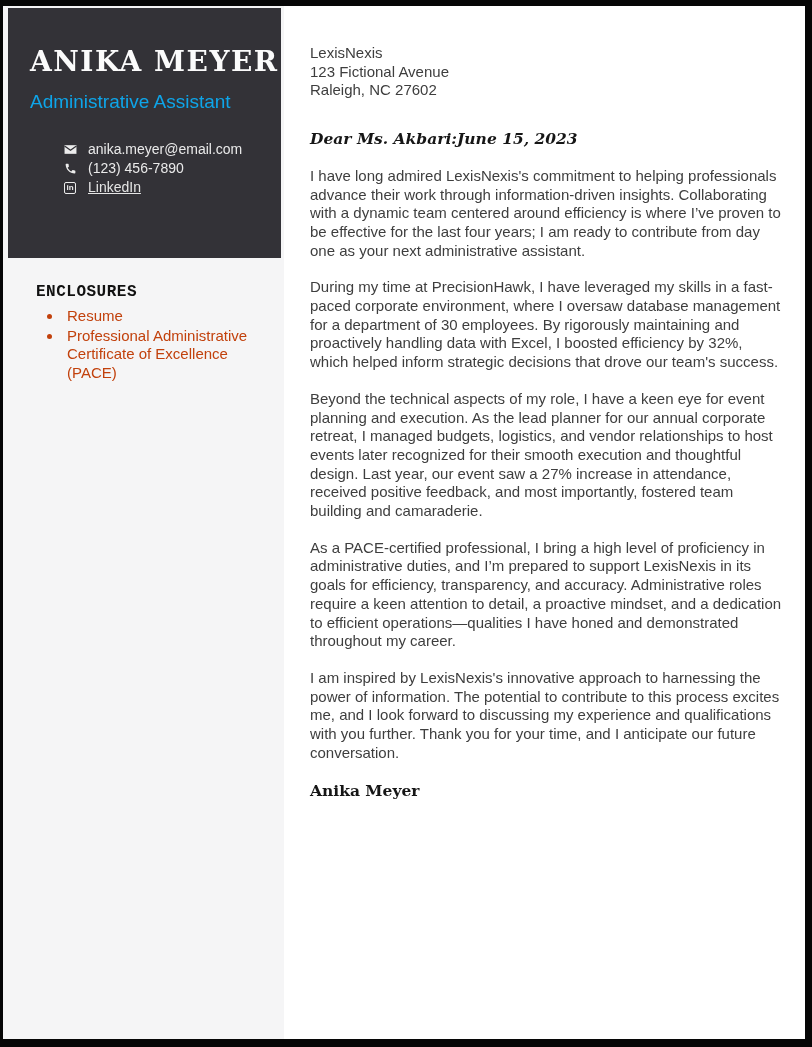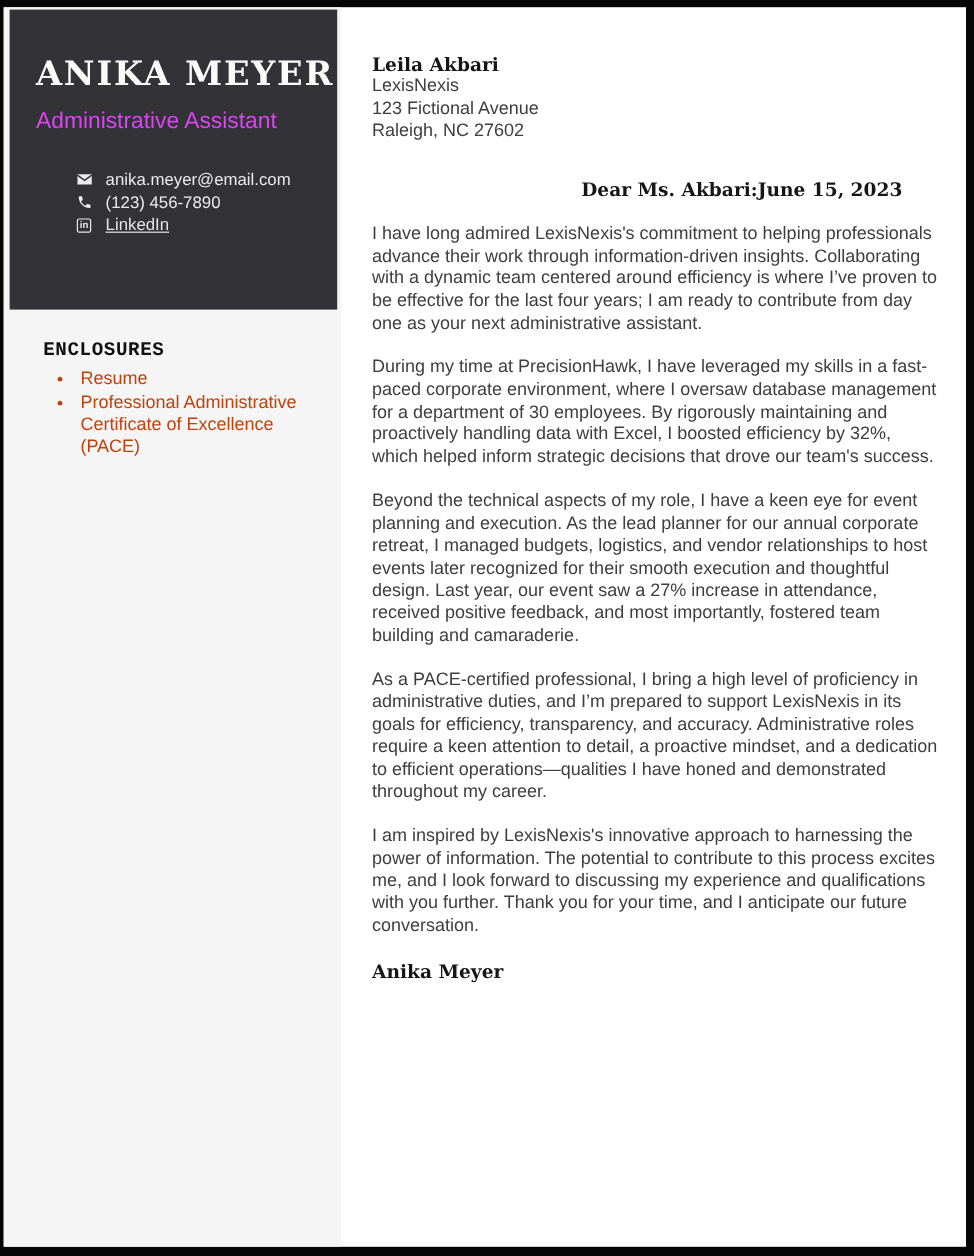--- a/index.html
+++ b/index.html
@@ -36,21 +36,21 @@
     font-weight: 700;
     font-size: 28px;
     letter-spacing: 1.5px;
     color: #fbfbfb;
     white-space: nowrap;
   }
   .candidate-title {
     margin-top: 13px;
     font-size: 19px;
     font-weight: 400;
-    color: #d946ef;
+    color: #0ea5e9;
   }
   .contact-list {
     list-style: none;
     margin: 27px 0 0 6px;
     padding: 0;
     font-size: 14px;
     color: #eaeaea;
   }
   .contact-list li {
     display: flex;
@@ -113,23 +113,24 @@
   .serif-bold {
     font-family: "DejaVu Serif", "Liberation Serif", serif;
     font-weight: 700;
     color: #161616;
     font-size: 15.5px;
   }
   .recipient div { line-height: 18.7px; }
   .recipient .recipient-name { line-height: 19px; }
   .salutation-row {
     display: flex;
-    justify-content: flex-end;
+    justify-content: flex-start;
     align-items: baseline;
     margin-top: 30px;
+    font-style: italic;
   }
   .letter-date { margin-right: 31px; }
   .content p { margin: 18px 0 0; }
   .signature { margin-top: 19px; }
 </style>
 </head>
 <body>
 
 <div class="frame">
   <div class="page">
@@ -170,21 +171,20 @@
         <h2 class="enclosures-heading">ENCLOSURES</h2>
         <ul class="enclosures-list">
           <li>Resume</li>
           <li>Professional Administrative Certificate of Excellence (PACE)</li>
         </ul>
       </div>
     </aside>
 
     <main class="content">
       <div class="recipient">
-        <div class="serif-bold recipient-name">Leila Akbari</div>
         <div>LexisNexis</div>
         <div>123 Fictional Avenue</div>
         <div>Raleigh, NC 27602</div>
       </div>
 
       <div class="salutation-row">
         <div class="serif-bold">Dear Ms. Akbari:</div>
         <div class="serif-bold letter-date">June 15, 2023</div>
       </div>
 

